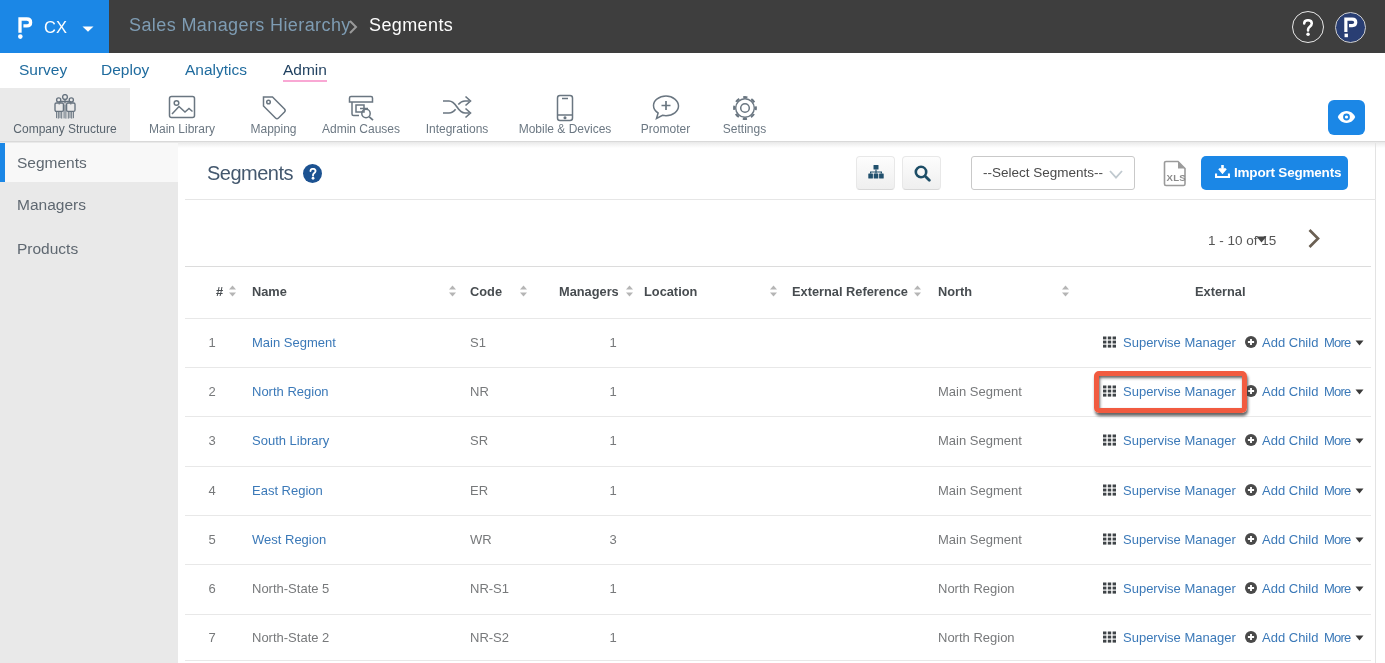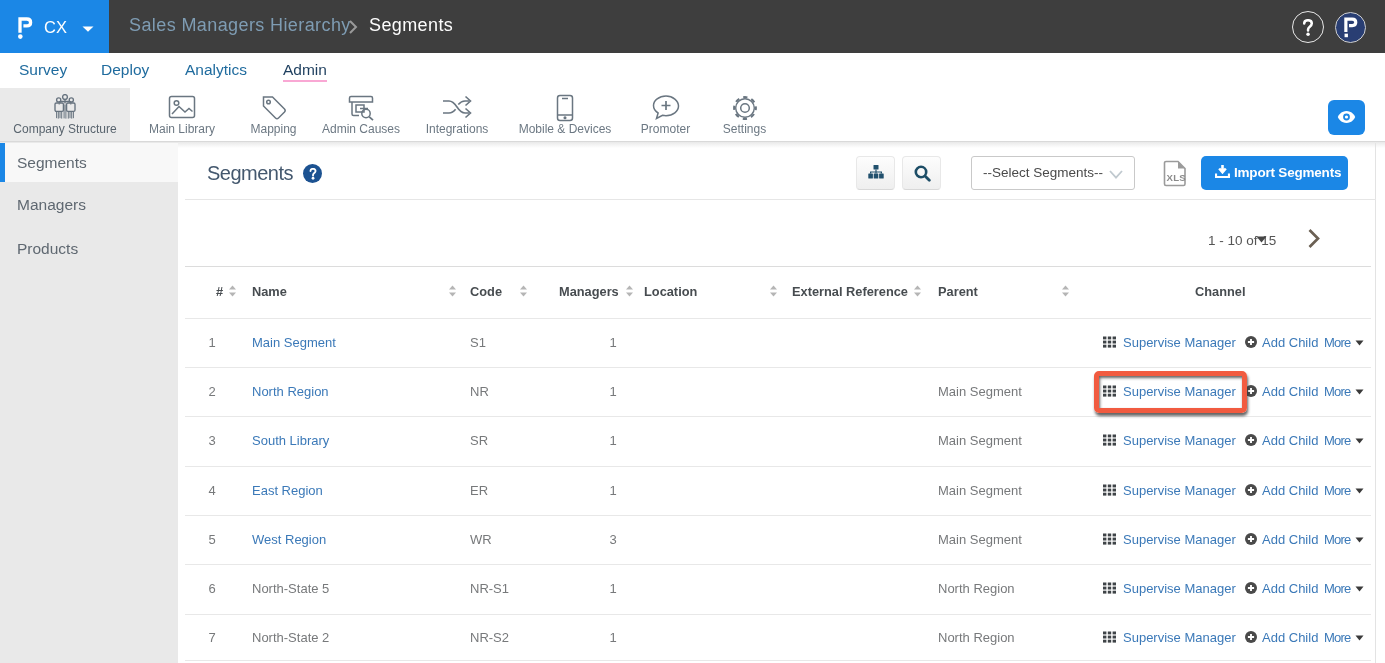--- a/index.html
+++ b/index.html
@@ -253,22 +253,22 @@
       <path d="M2.5 2 L11 10.5 L2.5 19" fill="none" stroke="#6b6054" stroke-width="2.7"></path>
     </svg>
 
   <div class="thead-border"></div>
   <div class="th" style="left:216px">#</div>
   <div class="th" style="left:252px">Name</div>
   <div class="th" style="left:470px">Code</div>
   <div class="th" style="left:559px">Managers</div>
   <div class="th" style="left:644px">Location</div>
   <div class="th" style="left:792px">External Reference</div>
-  <div class="th" style="left:938px">Parent</div>
-  <div class="th" style="left:1195px">Channel</div>
+  <div class="th" style="left:938px">North</div>
+  <div class="th" style="left:1195px">External</div>
 
   <svg class="sorticon" style="left:228px;top:285px" width="9" height="12" viewBox="0 0 9 12">
       <path d="M4.5 0.5 L8 4.5 H1 Z" fill="#b5b5b5"></path>
       <path d="M4.5 11.5 L1 7.5 H8 Z" fill="#b5b5b5"></path>
     </svg>
   <svg class="sorticon" style="left:448px;top:285px" width="9" height="12" viewBox="0 0 9 12">
       <path d="M4.5 0.5 L8 4.5 H1 Z" fill="#b5b5b5"></path>
       <path d="M4.5 11.5 L1 7.5 H8 Z" fill="#b5b5b5"></path>
     </svg>
   <svg class="sorticon" style="left:519px;top:285px" width="9" height="12" viewBox="0 0 9 12">

